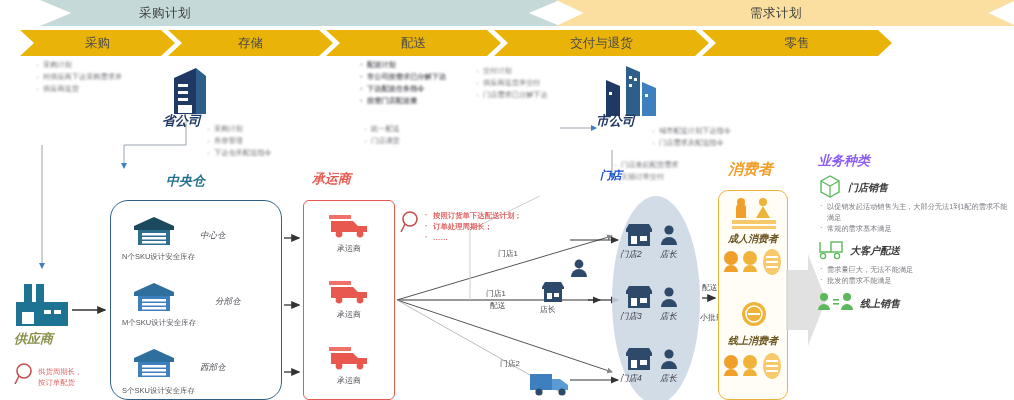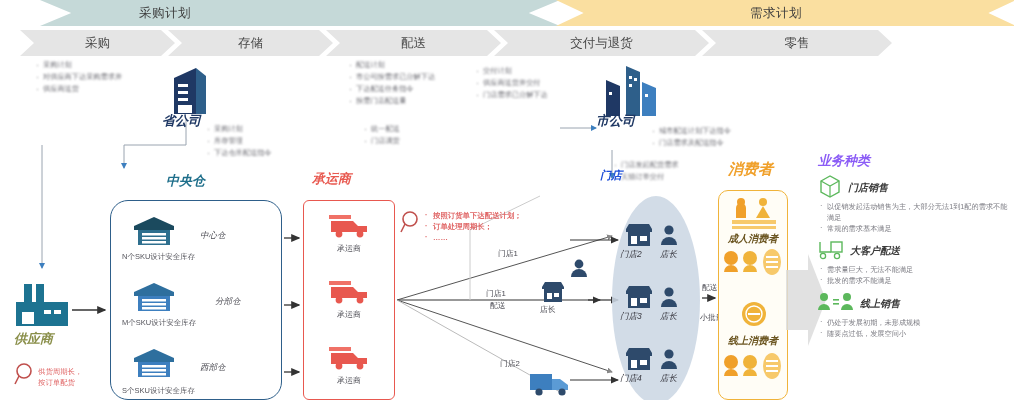--- a/index.html
+++ b/index.html
@@ -20,21 +20,21 @@
     font-size: 12.5px; color: #3c3c3c; letter-spacing: .5px; }
   .plan-proc { left: 40px; width: 520px; background: #c5d9d8;
     clip-path: polygon(0 0, 100% 0, 94% 50%, 100% 100%, 0 100%, 6% 50%); }
   .plan-dem  { left: 556px; width: 460px; background: #fadfa0;
     clip-path: polygon(0 0, 100% 0, 94% 50%, 100% 100%, 0 100%, 6% 50%); }
   .plan-proc span { margin-right: 270px; }
   .plan-dem span { margin-right: 20px; }
 
   
   .stage-band { position: absolute; top: 30px; left: 20px; width: 974px; height: 26px; }
-  .stage { position: absolute; top: 0; height: 26px; background: #e5e5e5;
+  .stage { position: absolute; top: 0; height: 26px; background: #eab308;
     display: flex; align-items: center; justify-content: center;
     font-size: 12.5px; color: #4a4a4a;
     clip-path: polygon(0 0, calc(100% - 14px) 0, 100% 50%, calc(100% - 14px) 100%, 0 100%, 14px 50%); }
 
   
   .notes { position: absolute; font-size: 7.2px; color: #6b6b72; line-height: 1.45; }
   .notes li { list-style: none; position: relative; padding-left: 9px; margin-bottom: 1.5px; }
   .notes li:before { content: "·"; position: absolute; left: 2px; top: -1px; font-size: 9px; }
   .notes.blurred { filter: blur(0.9px); }
 
@@ -119,21 +119,21 @@
       <span>零售</span>
     </div>
   </div>
 
   <ul class="notes blurred" style="left:34px; top:60px; width:120px;">
     <li>采购计划</li>
     <li>对供应商下达采购需求并</li>
     <li>供应商送货</li>
   </ul>
 
-  <ul class="notes blurred" style="left:347px; top:60px; width:130px;">
+  <ul class="notes blurred" style="left:358px; top:60px; width:130px;font-weight:bold;">
     <li>配送计划</li>
     <li>市公司按需求已分解下达</li>
     <li>下达配送任务指令</li>
     <li>按需门店配送量</li>
   </ul>
 
   <ul class="notes blurred" style="left:474px; top:66px; width:130px;">
     <li>交付计划</li>
     <li>供应商送货并交付</li>
     <li>门店需求已分解下达</li>
@@ -523,20 +523,16 @@
             <circle cx="6" cy="6" r="4" fill="#5cb85c"></circle>
             <path d="M0,19 a6,6 0 0 1 12,0 z" fill="#5cb85c"></path>
             <circle cx="29" cy="6" r="4" fill="#5cb85c"></circle>
             <path d="M23,19 a6,6 0 0 1 12,0 z" fill="#5cb85c"></path>
             <rect x="15" y="8" width="6" height="1.6" fill="#5cb85c"></rect>
             <rect x="15" y="12" width="6" height="1.6" fill="#5cb85c"></rect>
           </svg>
         </span>
         <span class="gp-head-txt">线上销售</span>
       </div>
-      <ul class="gp-list">
-        <li>仍处于发展初期，未形成规模</li>
-        <li>随要点过低，发展空间小</li>
-      </ul>
     </div>
   </div>
 
 </div>
 
 </body></html>

